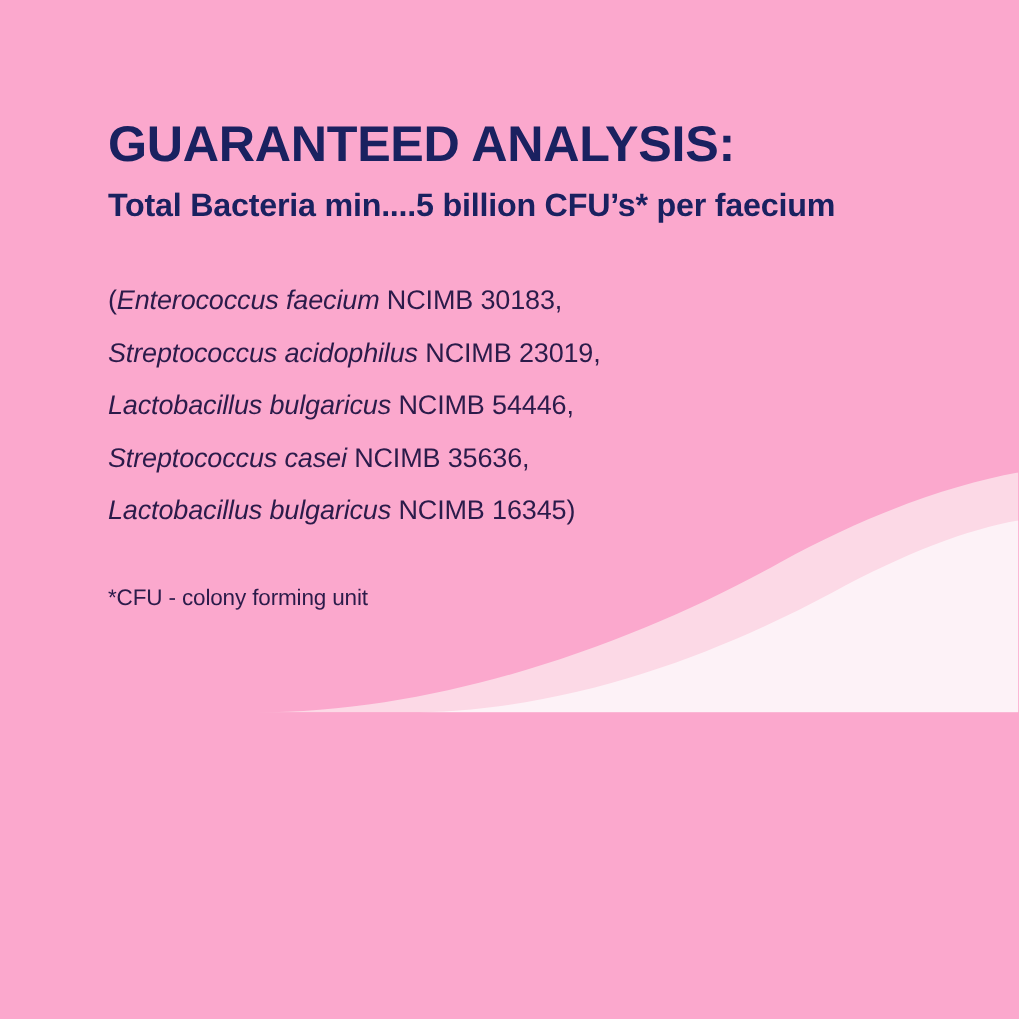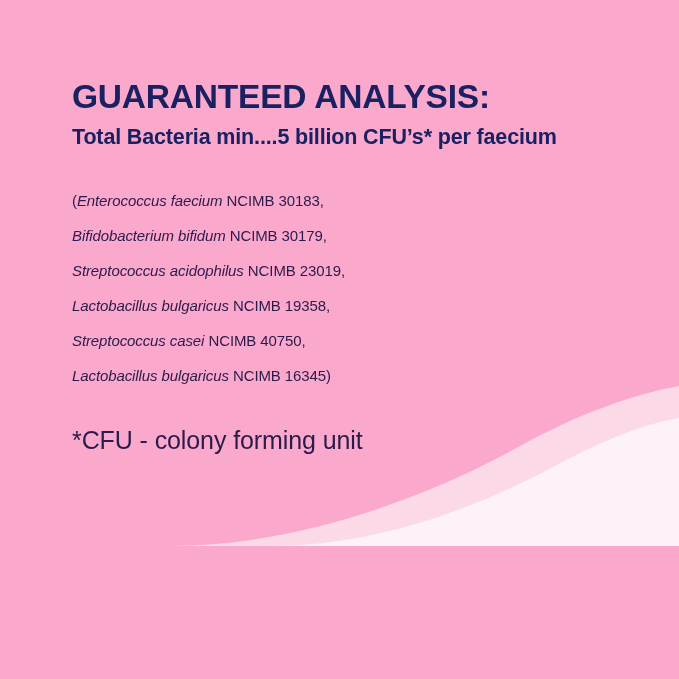--- a/index.html
+++ b/index.html
@@ -12,21 +12,21 @@
     width: 679px;
     height: 679px;
     background: #fba8cd;
     font-family: "Liberation Sans", sans-serif;
     overflow: hidden;
   }
 
   #label-panel {
     position: relative;
     width: 679px;
-    height: 546px;
+    height: 475px;
     background: #fba8cd;
     overflow: hidden;
   }
 
   
   #swoosh-decoration {
     position: absolute;
     left: 0;
     bottom: 0;
     width: 679px;
@@ -65,42 +65,42 @@
   }
 
   #species-list {
     list-style: none;
     margin: 0;
     padding: 0;
     margin-top: 33px;
   }
 
   .species-row {
-    font-size: 15px;
+    font-size: 18px;
     color: #2b1b4a;
     line-height: 35px;
     letter-spacing: -0.1px;
     white-space: nowrap;
   }
 
   .species-name {
     font-style: italic;
   }
 
   .species-strain {
     font-style: normal;
   }
 
   .paren {
     font-style: normal;
   }
 
   #footnote {
     margin-top: 32px;
-    font-size: 25px;
+    font-size: 15px;
     color: #2b1b4a;
     letter-spacing: -0.1px;
     line-height: 1.2;
     white-space: nowrap;
   }
 </style>
 </head>
 <body>
 
 <div id="label-panel">
@@ -111,23 +111,22 @@
   </svg>
 
   <div id="content">
 
     <h1 id="analysis-heading">GUARANTEED ANALYSIS:</h1>
 
     <p id="total-bacteria-line">Total Bacteria min....5 billion CFU’s* per faecium</p>
 
     <ul id="species-list">
         <li class="species-row"><span class="paren">(</span><span class="species-name">Enterococcus faecium</span> <span class="species-strain">NCIMB 30183</span><span class="paren">,</span></li>
-        <li class="species-row"><span class="species-name">Bifidobacterium bifidum</span> <span class="species-strain">NCIMB 30179</span><span class="paren">,</span></li>
         <li class="species-row"><span class="species-name">Streptococcus acidophilus</span> <span class="species-strain">NCIMB 23019</span><span class="paren">,</span></li>
-        <li class="species-row"><span class="species-name">Lactobacillus bulgaricus</span> <span class="species-strain">NCIMB 19358</span><span class="paren">,</span></li>
-        <li class="species-row"><span class="species-name">Streptococcus casei</span> <span class="species-strain">NCIMB 40750</span><span class="paren">,</span></li>
+        <li class="species-row"><span class="species-name">Lactobacillus bulgaricus</span> <span class="species-strain">NCIMB 54446</span><span class="paren">,</span></li>
+        <li class="species-row"><span class="species-name">Streptococcus casei</span> <span class="species-strain">NCIMB 35636</span><span class="paren">,</span></li>
         <li class="species-row"><span class="species-name">Lactobacillus bulgaricus</span> <span class="species-strain">NCIMB 16345</span><span class="paren">)</span></li>
       </ul>
 
     <p id="footnote">*CFU - colony forming unit</p>
 
   </div>
 </div>
 
 </body></html>

